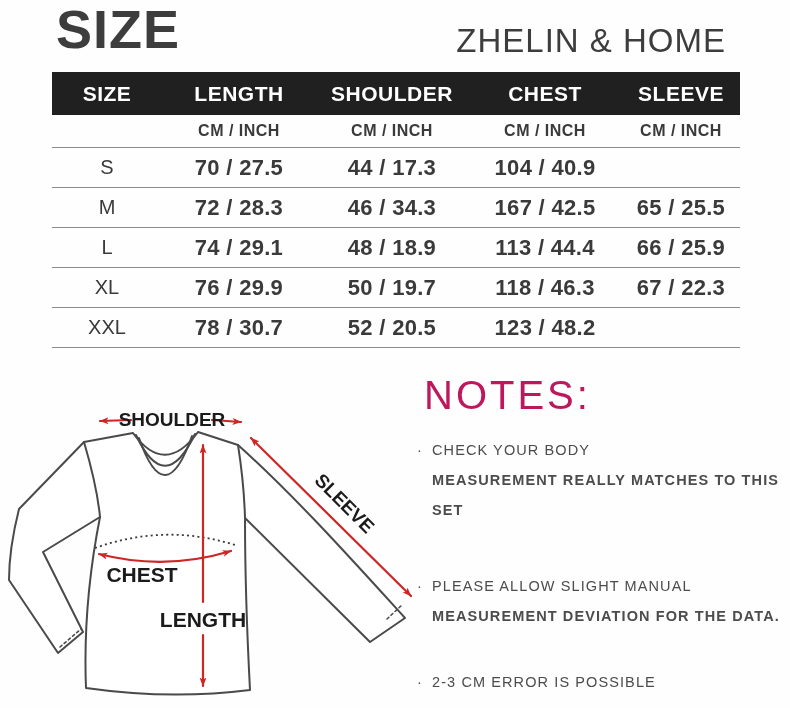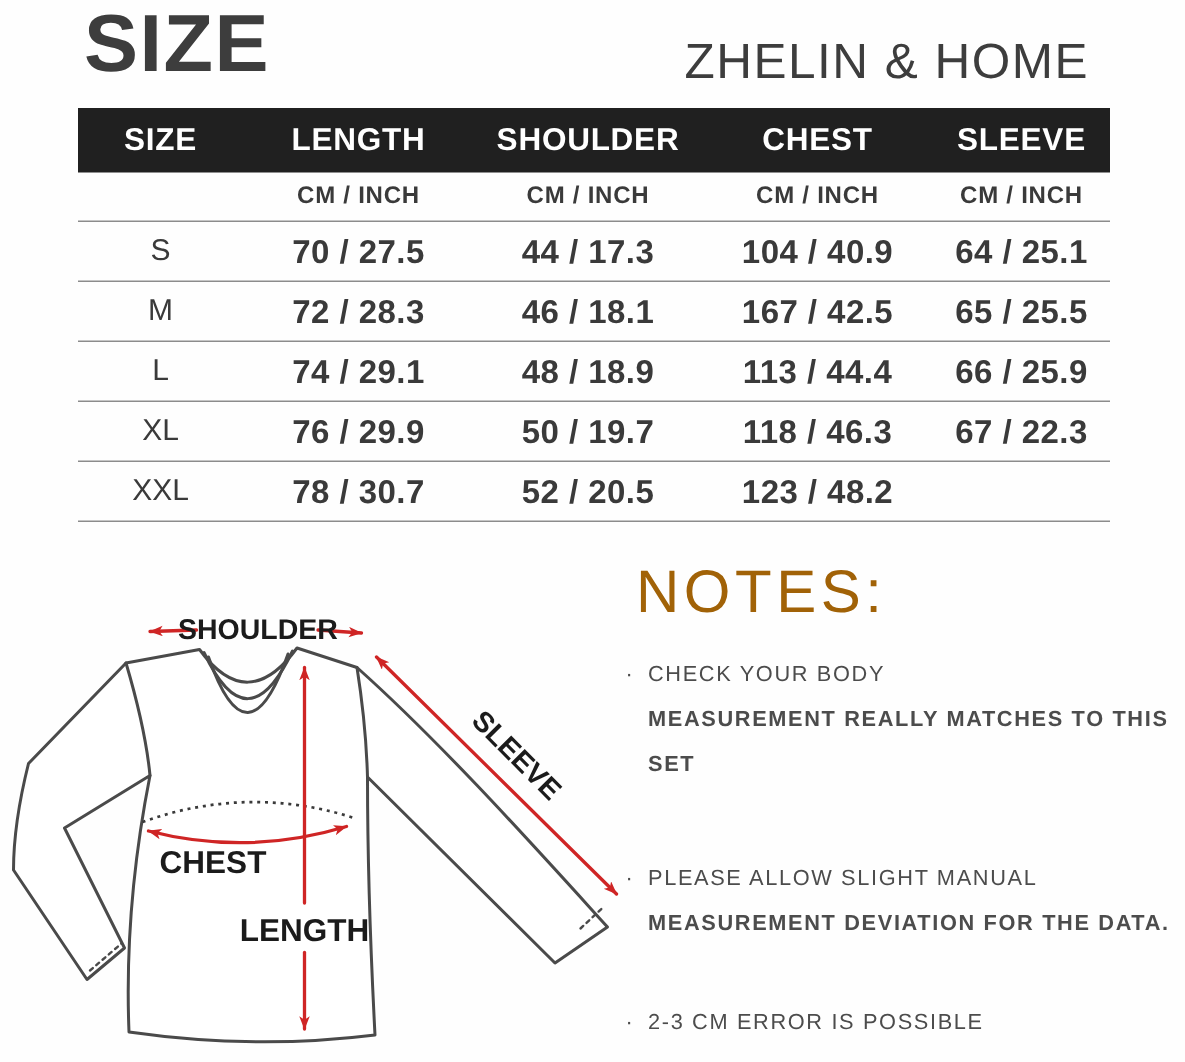--- a/index.html
+++ b/index.html
@@ -32,21 +32,21 @@
   .t-data .val-cell{font-weight:700;font-size:22px;letter-spacing:0.3px;}
 
   
   .diagram{position:absolute;left:0;top:378px;width:440px;height:330px;}
   .diagram text{font-family:"Liberation Sans","DejaVu Sans",sans-serif;
     font-weight:700;fill:#1b1b1b;}
 
   
   .notes{position:absolute;left:412px;top:372px;width:372px;}
   .notes-heading{font-size:40px;line-height:46px;font-weight:300;letter-spacing:3px;
-    color:#a16207;margin-left:12px;}
+    color:#be185d;margin-left:12px;}
   .note-list{margin-top:17px;}
   .note{font-size:14.5px;line-height:30px;letter-spacing:1.1px;color:#4c4c4c;}
   .note .l1{display:flex;}
   .note .bullet{display:inline-block;width:20px;padding-left:5px;flex:0 0 20px;color:#4c4c4c;}
   .note .l2{padding-left:20px;font-weight:bold;}
   .note-1{margin-bottom:46px;}
   .note-2{margin-bottom:36px;}
 </style>
 </head>
 <body>
@@ -70,26 +70,25 @@
       <div class="cell">CM / INCH</div>
       <div class="cell">CM / INCH</div>
       <div class="cell">CM / INCH</div>
     </div>
 
     <div class="t-row t-data">
       <div class="cell size-cell">S</div>
       <div class="cell val-cell">70 / 27.5</div>
       <div class="cell val-cell">44 / 17.3</div>
       <div class="cell val-cell">104 / 40.9</div>
-      <div class="cell val-cell">64 / 25.1</div>
     </div>
     <div class="t-row t-data">
       <div class="cell size-cell">M</div>
       <div class="cell val-cell">72 / 28.3</div>
-      <div class="cell val-cell">46 / 18.1</div>
+      <div class="cell val-cell">46 / 34.3</div>
       <div class="cell val-cell">167 / 42.5</div>
       <div class="cell val-cell">65 / 25.5</div>
     </div>
     <div class="t-row t-data">
       <div class="cell size-cell">L</div>
       <div class="cell val-cell">74 / 29.1</div>
       <div class="cell val-cell">48 / 18.9</div>
       <div class="cell val-cell">113 / 44.4</div>
       <div class="cell val-cell">66 / 25.9</div>
     </div>

